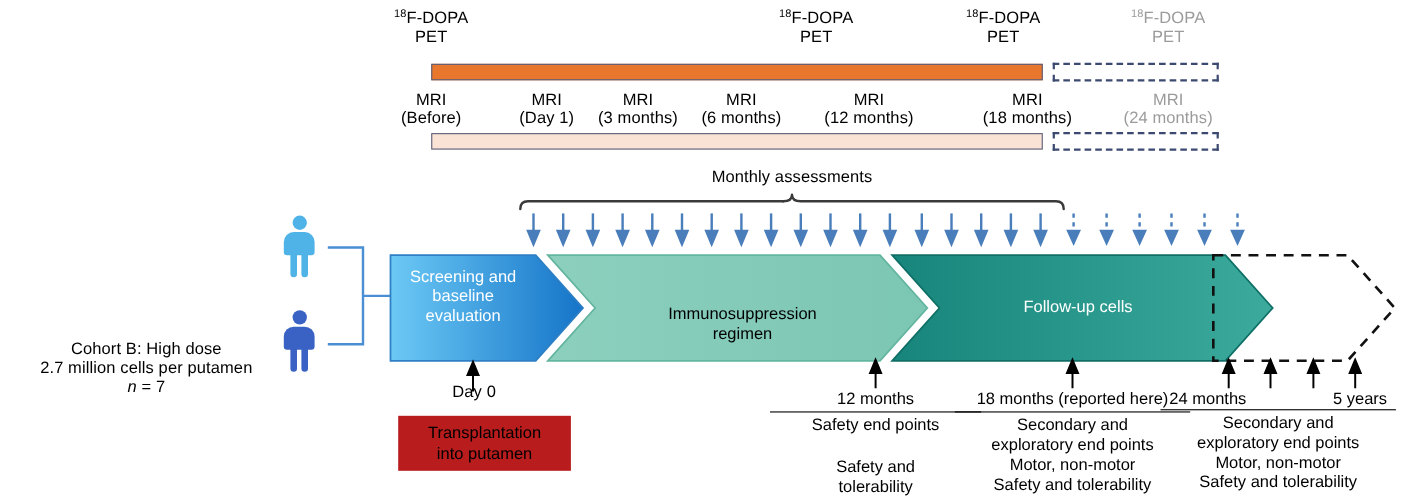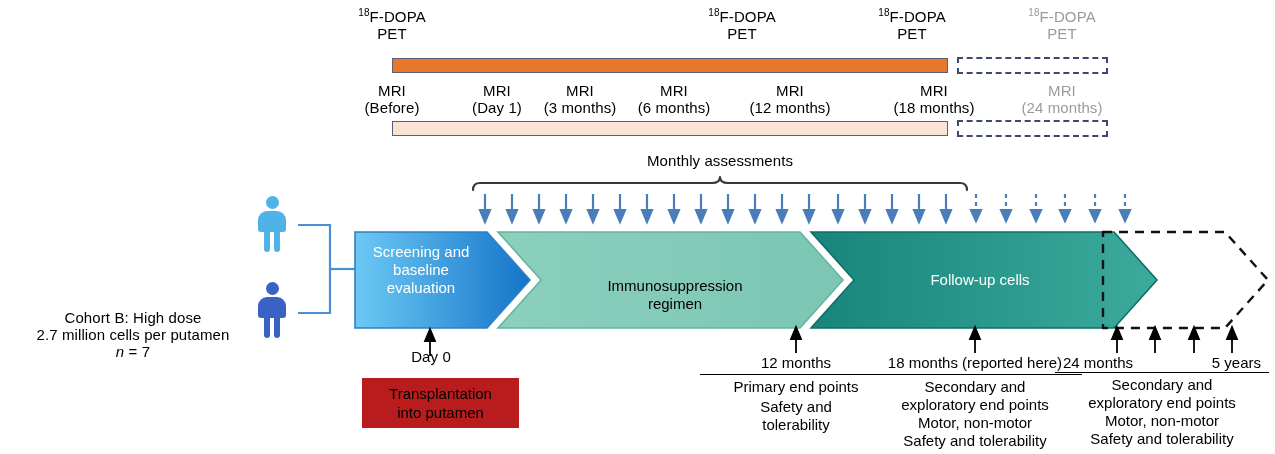--- a/index.html
+++ b/index.html
@@ -309,22 +309,22 @@
   <div class="abs ctr t" style="left:385px;top:348px;width:92px;">Day 0</div>
 
   <div class="transbox" style="left:362px;top:378px;width:157px;">
     <div>Transplantation</div>
     <div>into putamen</div>
   </div>
 
   <div class="endgrp" style="left:700px;top:354px;width:192px;">
     <div class="hdr">12 months</div>
     <div class="rule"></div>
-    <div class="body">Primary end points</div>
-    <div class="body" style="margin-top:2px;">Safety and</div>
+    <div class="body">Safety end points</div>
+    <div class="body" style="margin-top:20px;">Safety and</div>
     <div class="body">tolerability</div>
   </div>
 
   <div class="endgrp" style="left:868px;top:354px;width:214px;">
     <div class="hdr nowrap">18 months (reported here)</div>
     <div class="rule"></div>
     <div class="body">Secondary and</div>
     <div class="body">exploratory end points</div>
     <div class="body">Motor, non-motor</div>
     <div class="body">Safety and tolerability</div>

